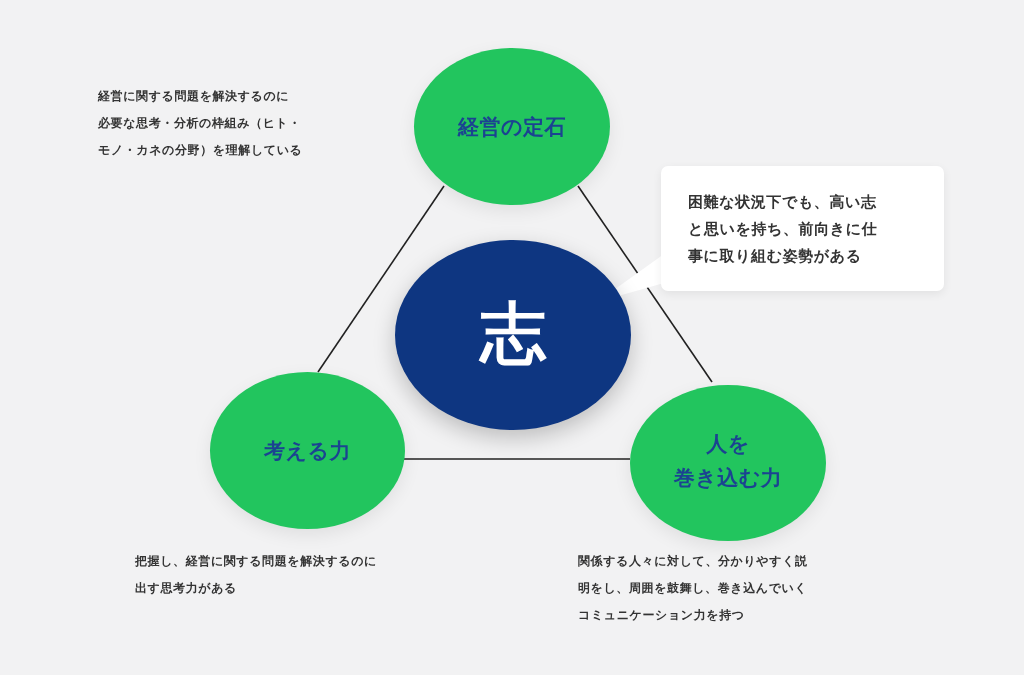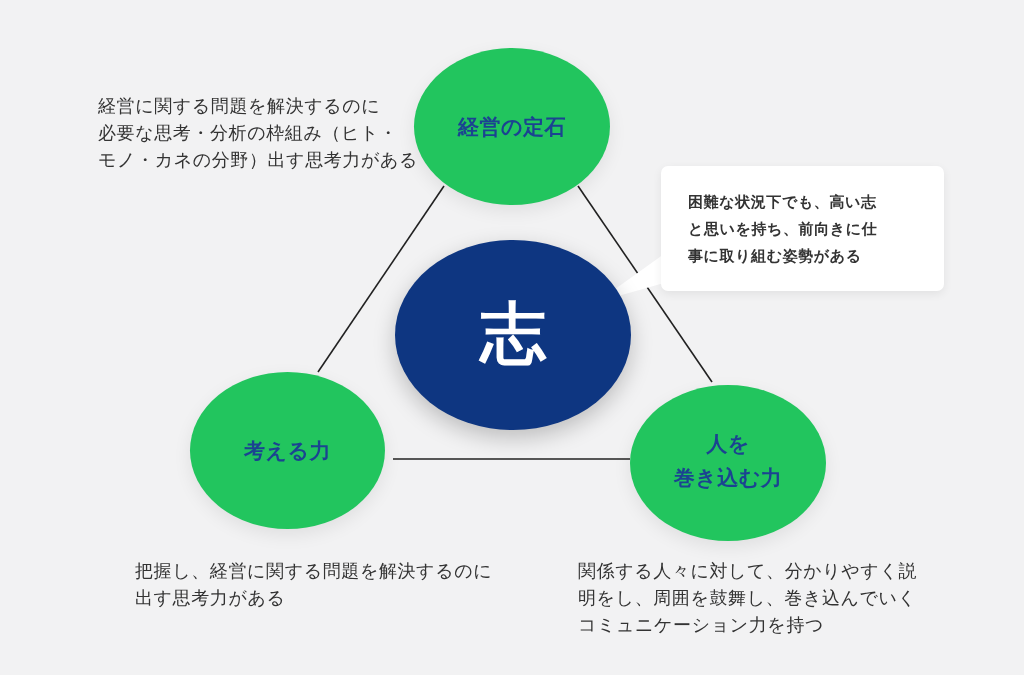--- a/index.html
+++ b/index.html
@@ -55,25 +55,24 @@
     .center-label {
       color: #ffffff;
       font-size: 66px;
       font-weight: bold;
       line-height: 1;
       margin-top: -2px;
     }
     .desc {
       position: absolute;
       color: #333333;
-      font-size: 18px;
-      font-weight: normal;
+      font-size: 12px;
+      font-weight: bold;
       line-height: 27px;
       letter-spacing: 0.6px;
-      margin-top: 9px;
     }
     .desc .line {
       display: block;
       white-space: nowrap;
     }
     .bubble {
       position: absolute;
       left: 661px;
       top: 166px;
       width: 283px;
@@ -110,21 +109,21 @@
 <svg class="lines" viewBox="0 0 1024 675">
   <line x1="444" y1="186" x2="318" y2="372" stroke="#222222" stroke-width="1.6"></line>
   <line x1="578" y1="186" x2="712" y2="382" stroke="#222222" stroke-width="1.6"></line>
   <line x1="393" y1="459" x2="630" y2="459" stroke="#222222" stroke-width="1.6"></line>
 </svg>
 
 <div class="circle" style="left:414px; top:48px; width:196px; height:157px;">
   <span class="circle-label">経営の定石</span>
 </div>
 
-<div class="circle" style="left:190px; top:372px; width:195px; height:157px;">
+<div class="circle" style="left:210px; top:372px; width:195px; height:157px;">
   <span class="circle-label">考える力</span>
 </div>
 
 <div class="circle" style="left:630px; top:385px; width:196px; height:156px;">
   <span class="circle-label" style="margin-top:-4px;">人を
 巻き込む力</span>
 </div>
 
 <svg class="bubble-tail" viewBox="0 0 1024 675">
   <polygon points="597,302 664,254 664,283" fill="#ffffff"></polygon>
@@ -138,21 +137,21 @@
   <div class="desc-inner">
     <span class="line">困難な状況下でも、高い志</span>
     <span class="line">と思いを持ち、前向きに仕</span>
     <span class="line">事に取り組む姿勢がある</span>
   </div>
 </div>
 
 <div class="desc" style="left:98px; top:83px;">
   <span class="line">経営に関する問題を解決するのに</span>
   <span class="line">必要な思考・分析の枠組み（ヒト・</span>
-  <span class="line">モノ・カネの分野）出す思考力がある</span>
+  <span class="line">モノ・カネの分野）を理解している</span>
 </div>
 
 <div class="desc" style="left:135px; top:548px;">
   <span class="line">把握し、経営に関する問題を解決するのに</span>
   <span class="line">出す思考力がある</span>
 </div>
 
 <div class="desc" style="left:578px; top:548px;">
   <span class="line">関係する人々に対して、分かりやすく説</span>
   <span class="line">明をし、周囲を鼓舞し、巻き込んでいく</span>

